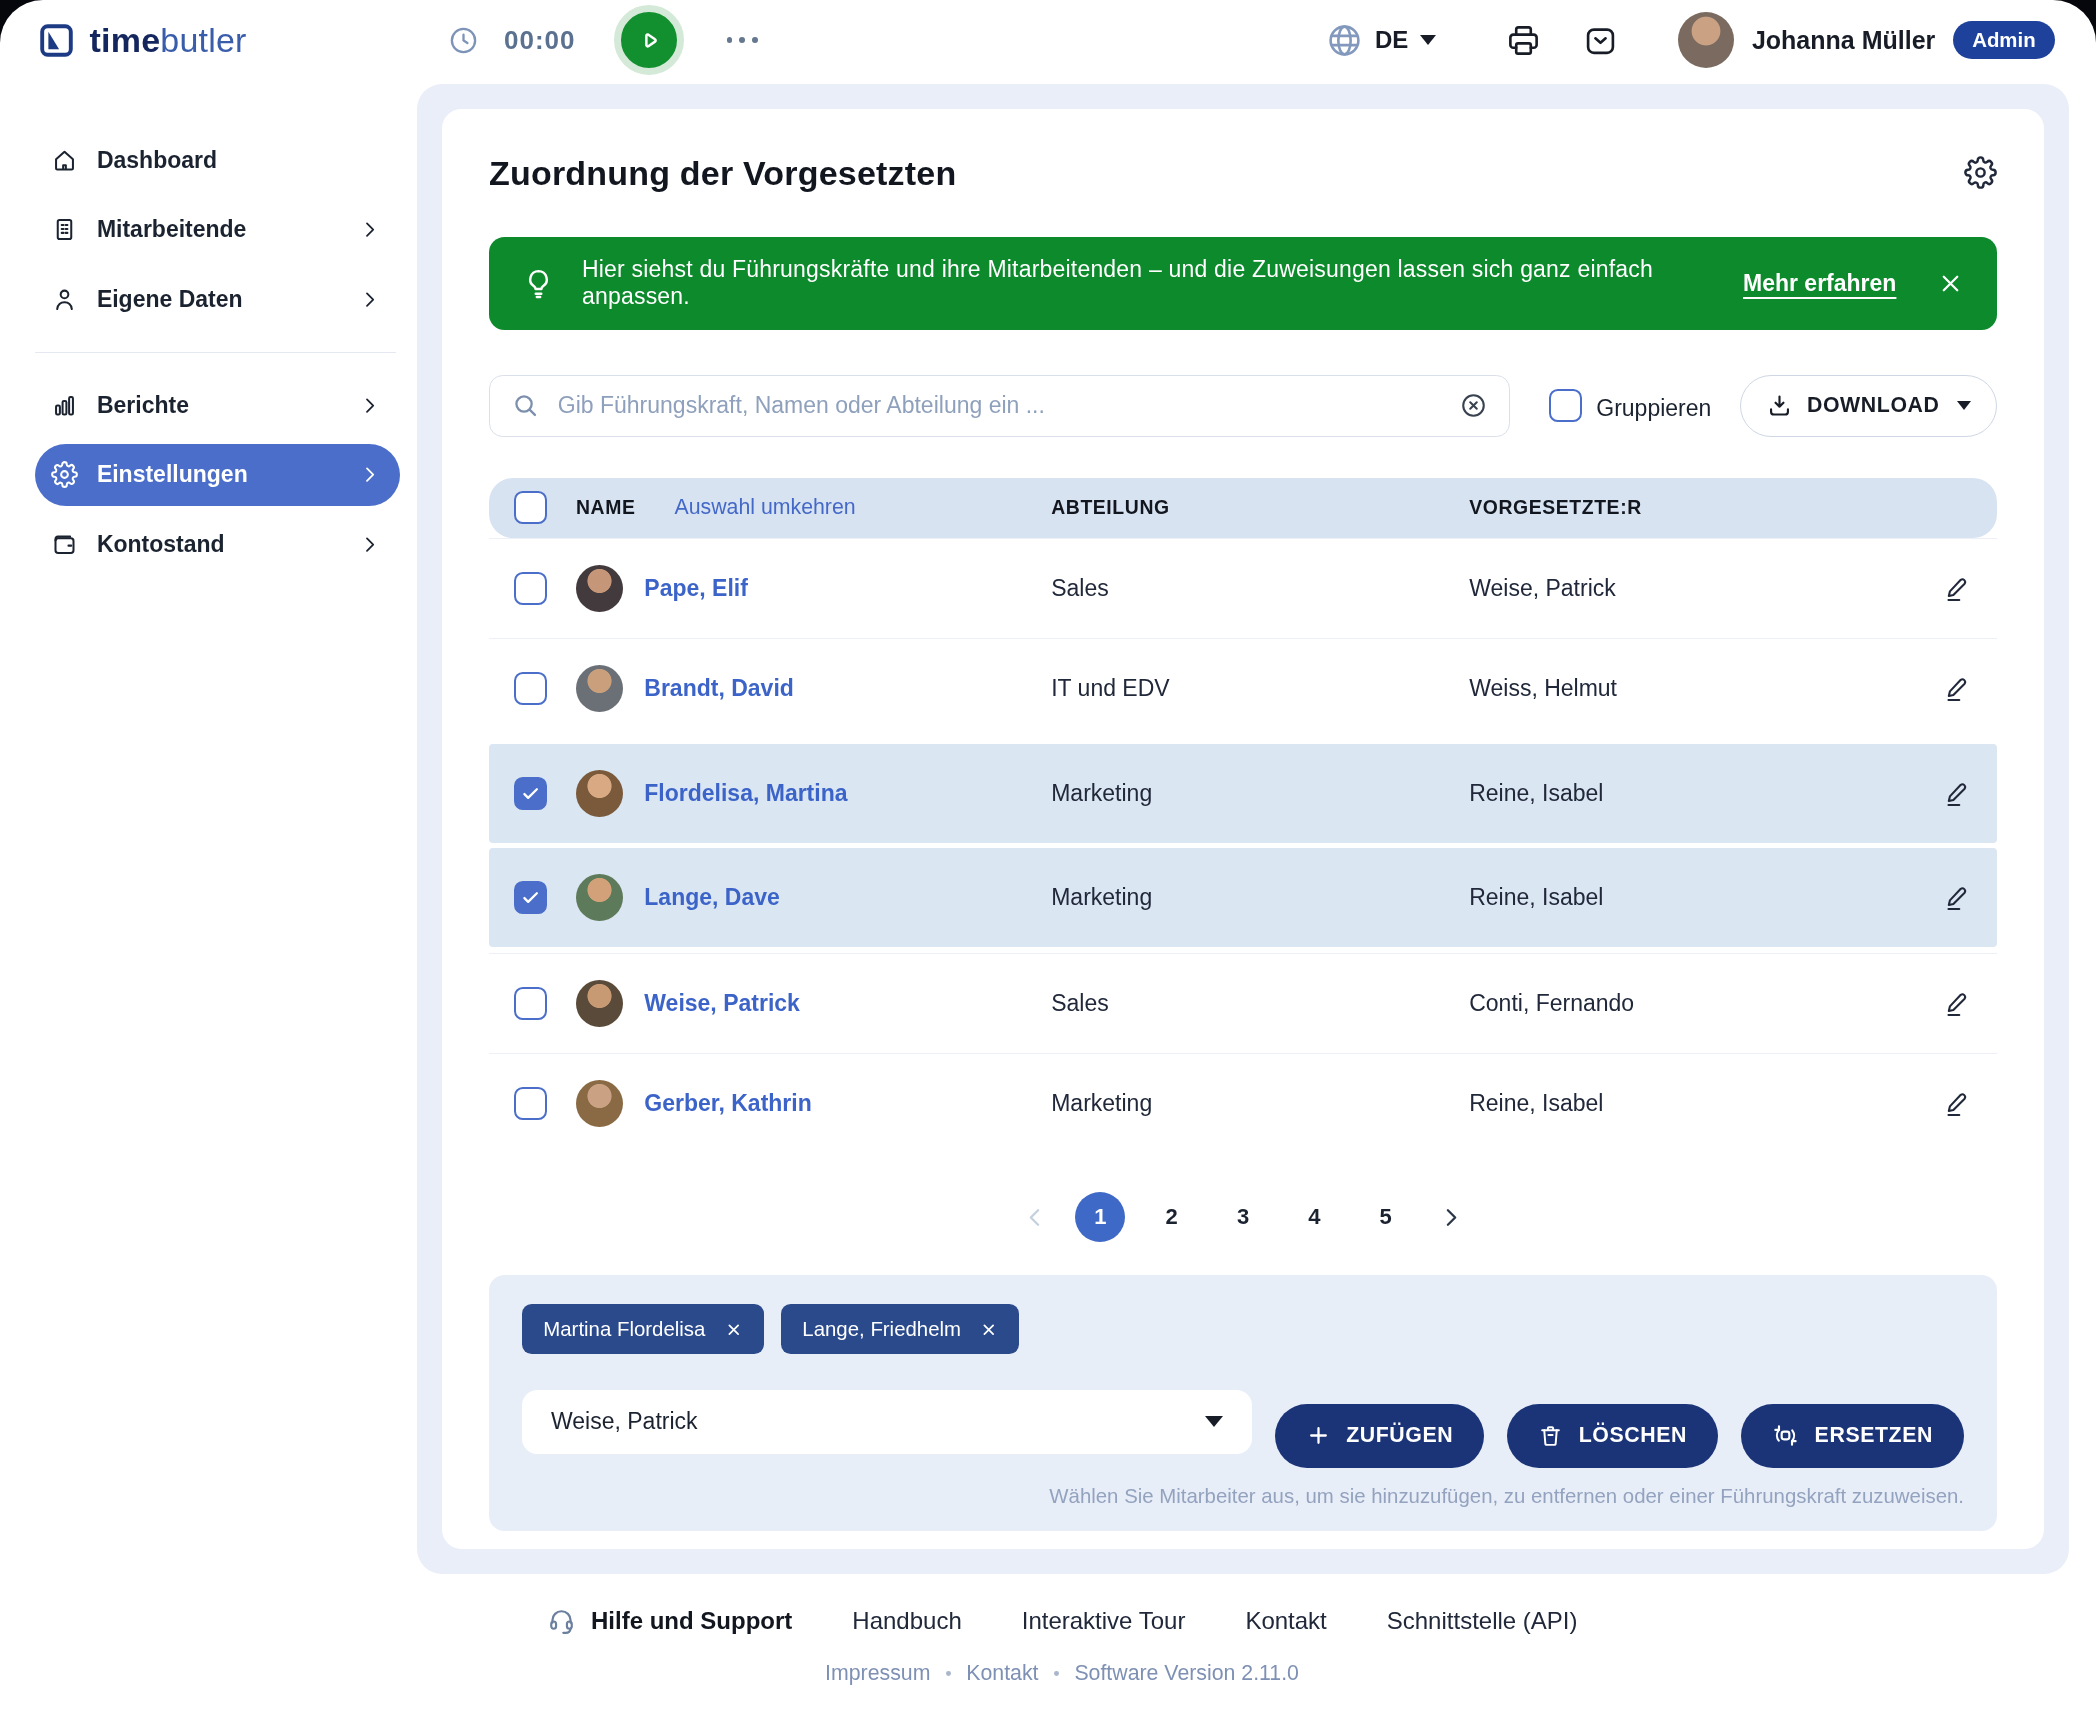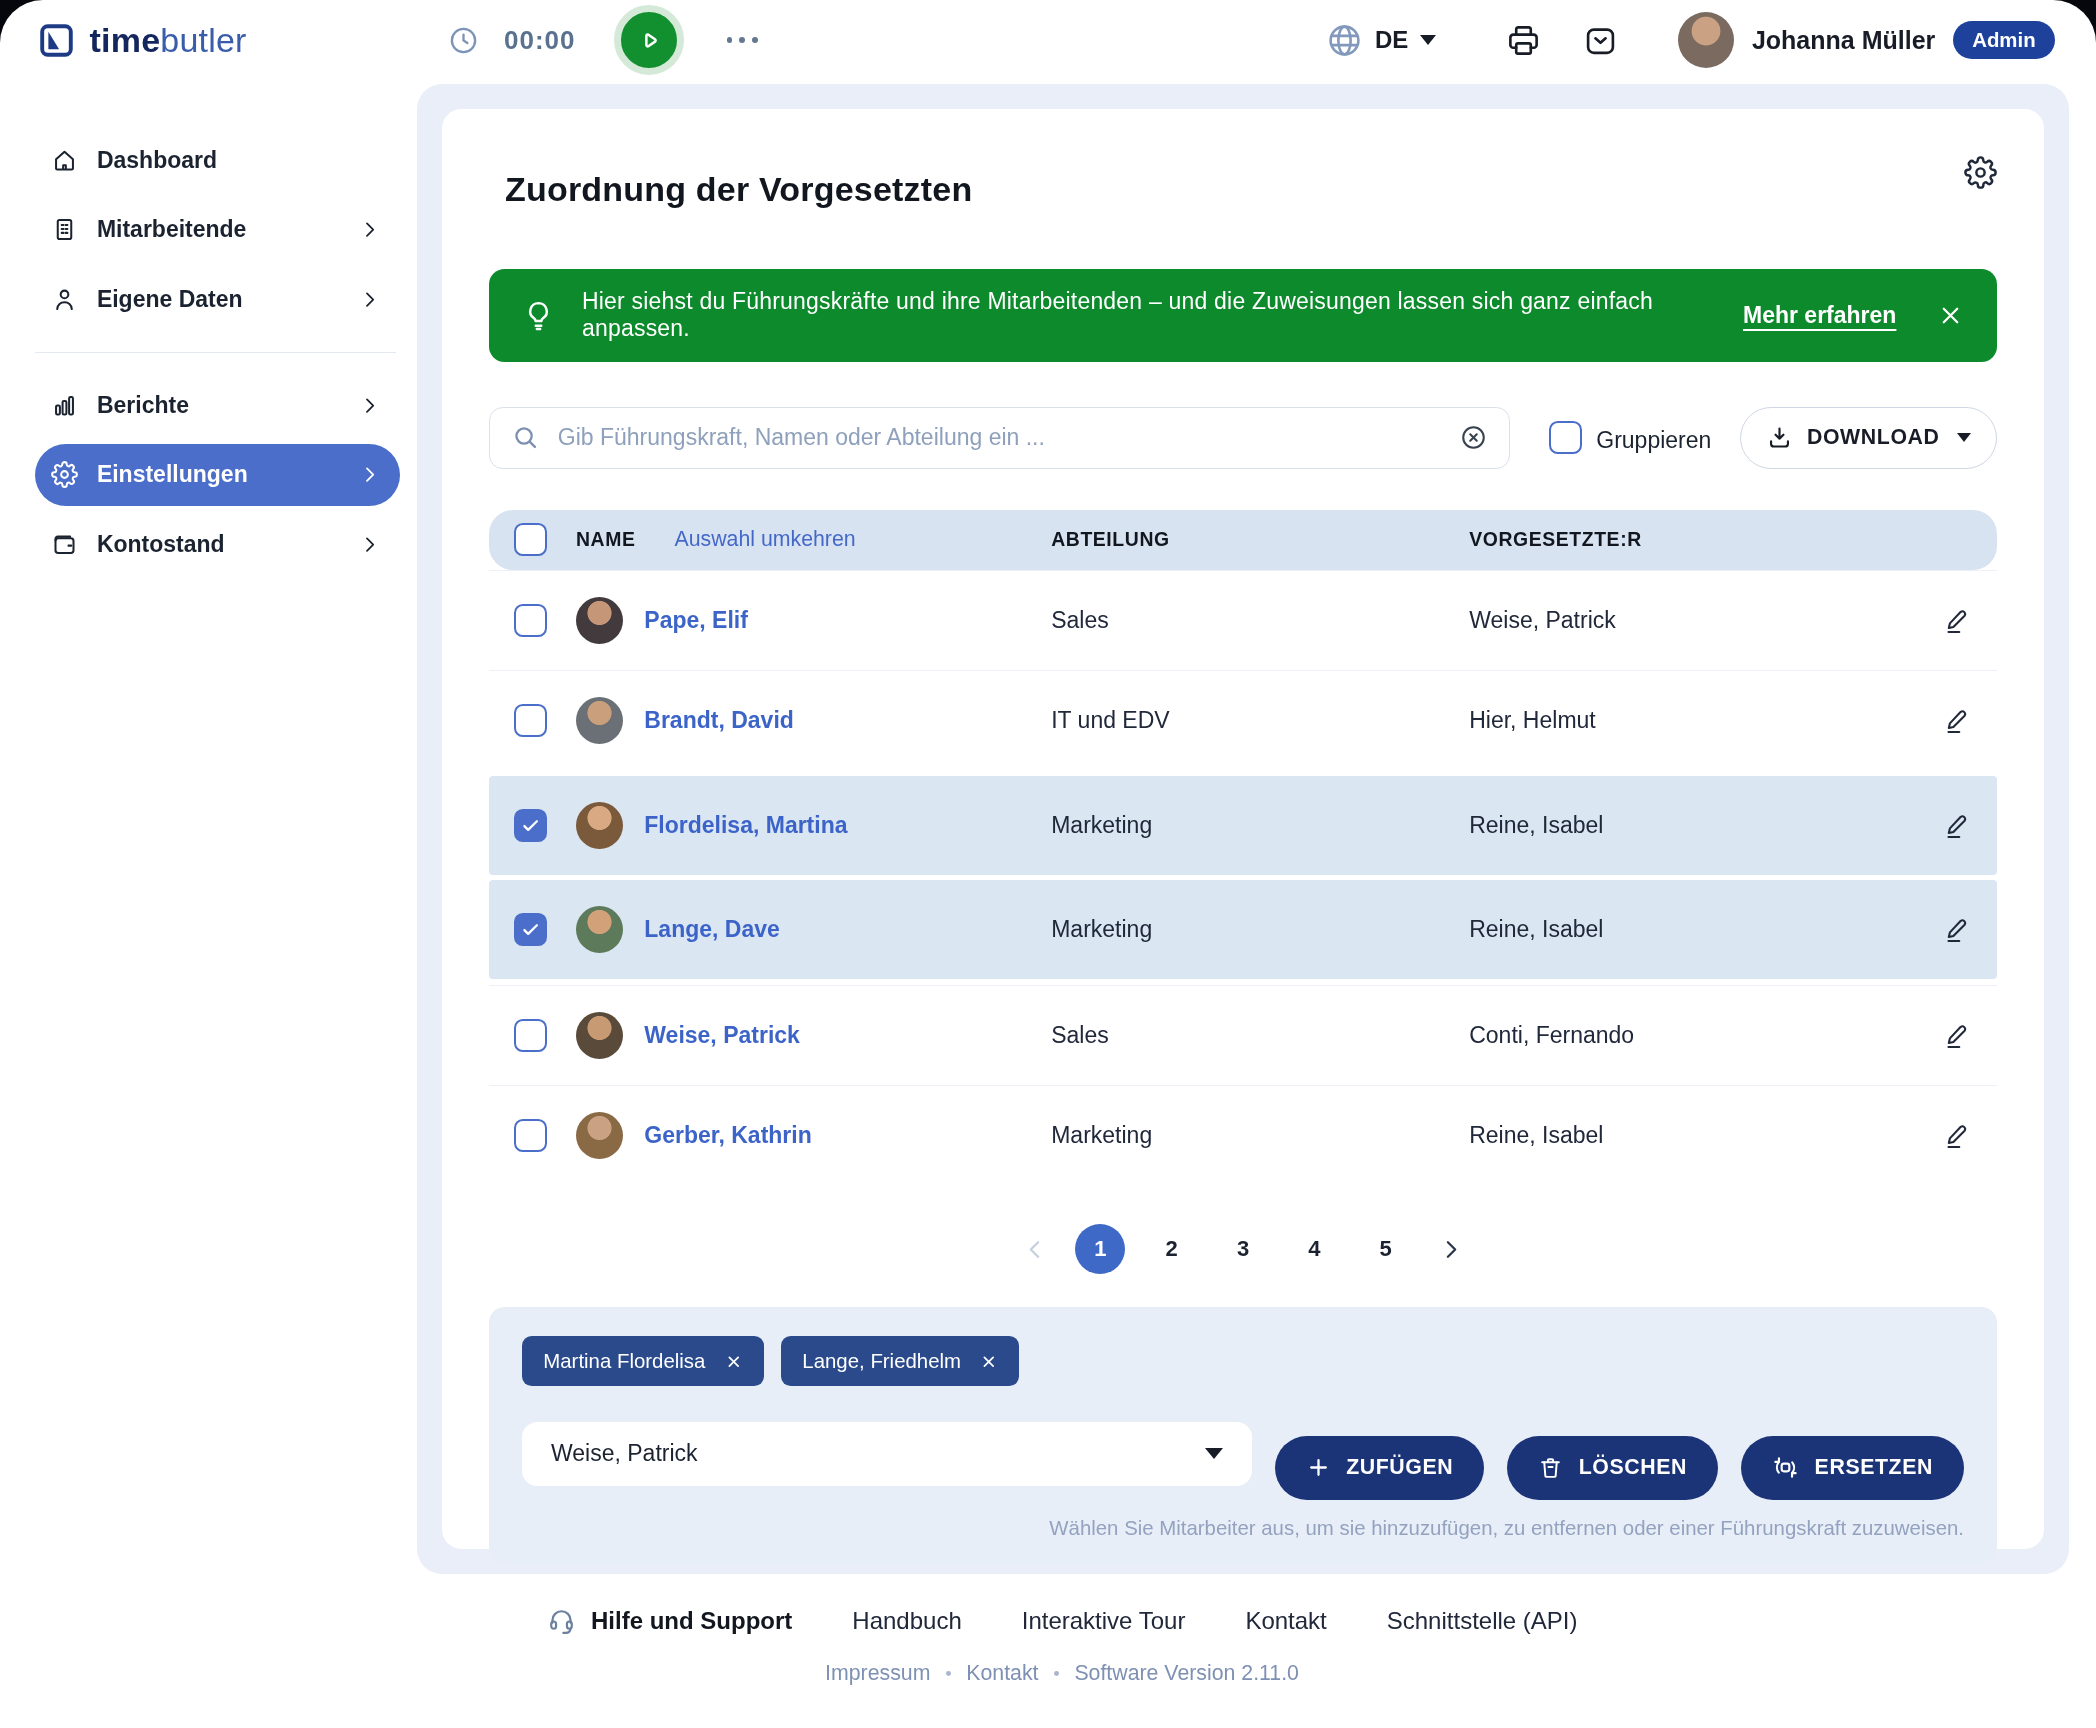--- a/index.html
+++ b/index.html
@@ -37,21 +37,21 @@
   .side-item .chev{margin-left:auto;color:#1b2330;}
   .side-item.active{background:#4a6ec9;color:#fff;}
   .side-item.active .chev{color:#fff;}
   .side-icon{flex:0 0 auto;color:inherit;}
   .side-divider{height:1px;background:#e4e9f1;margin:21.3px 3.9px 21.3px 0;}
 
   .content{flex:1;background:#eaeef8;border-radius:25px;margin:3.9px 27px 0 0;padding:25px;box-sizing:border-box;min-width:0;}
   .card{background:#fff;border-radius:19.4px;padding:45px 47px 50px;box-sizing:border-box;height:100%;position:relative;}
 
   .card-head{display:flex;align-items:flex-start;justify-content:space-between;}
-  .page-title{margin:16px;font-size:34px;font-weight:800;color:#12161f;letter-spacing:0.2px;}
+  .page-title{margin:0;font-size:34px;font-weight:800;color:#12161f;letter-spacing:0.2px;}
   .card-gear{color:#20283a;cursor:pointer;margin-top:1.9px;}
 
   
   .banner{margin-top:44px;background:#0c8a2c;border-radius:15.5px;min-height:93px;display:flex;align-items:center;gap:27px;padding:0 33px;color:#fff;}
   .banner-text{font-size:23px;font-weight:500;letter-spacing:0.2px;}
   .banner-link{font-size:23px;font-weight:600;color:#fff;text-decoration:underline;text-underline-offset:5.8px;margin-left:23px;white-space:nowrap;cursor:pointer;}
   .banner-close{margin-left:13.6px;cursor:pointer;color:#fff;}
 
   
   .toolbar{margin-top:45px;display:flex;align-items:center;}
@@ -355,21 +355,21 @@
             </span>
           </div>
 
           <div class="t-grid row">
             <span class="checkbox"></span>
             <span class="name-cell">
               <span class="row-avatar" style="background:radial-gradient(circle at 50% 34%,#c99f7c 30%,#6b7076 32%)"></span>
               <span class="emp-name">Brandt, David</span>
             </span>
             <span class="cell-text">IT und EDV</span>
-            <span class="cell-text">Hier, Helmut</span>
+            <span class="cell-text">Weiss, Helmut</span>
             <span class="edit-btn">
               <svg width="29" height="29" viewBox="0 0 24 24" fill="none" stroke="currentColor" stroke-width="1.7" stroke-linecap="round" stroke-linejoin="round">
                   <path d="M14.7 4.8a2.3 2.3 0 0 1 3.2 3.2L8.6 17.3 4.8 18.2l.9-3.8z"></path>
                   <path d="M4.5 21.5h9"></path>
                 </svg>
             </span>
           </div>
 
           <div class="t-grid row selected">
             <span class="checkbox checked">

